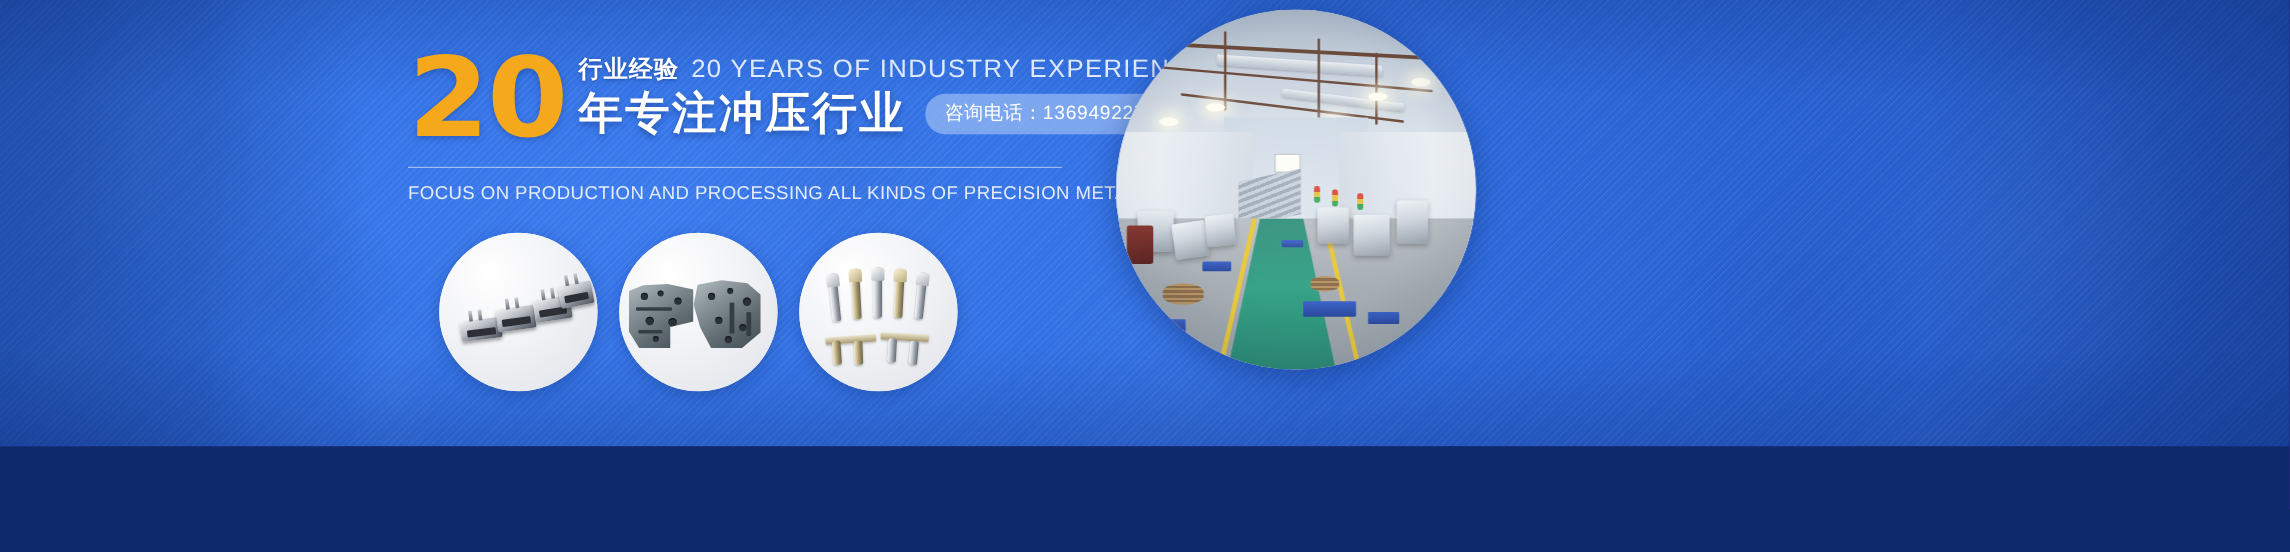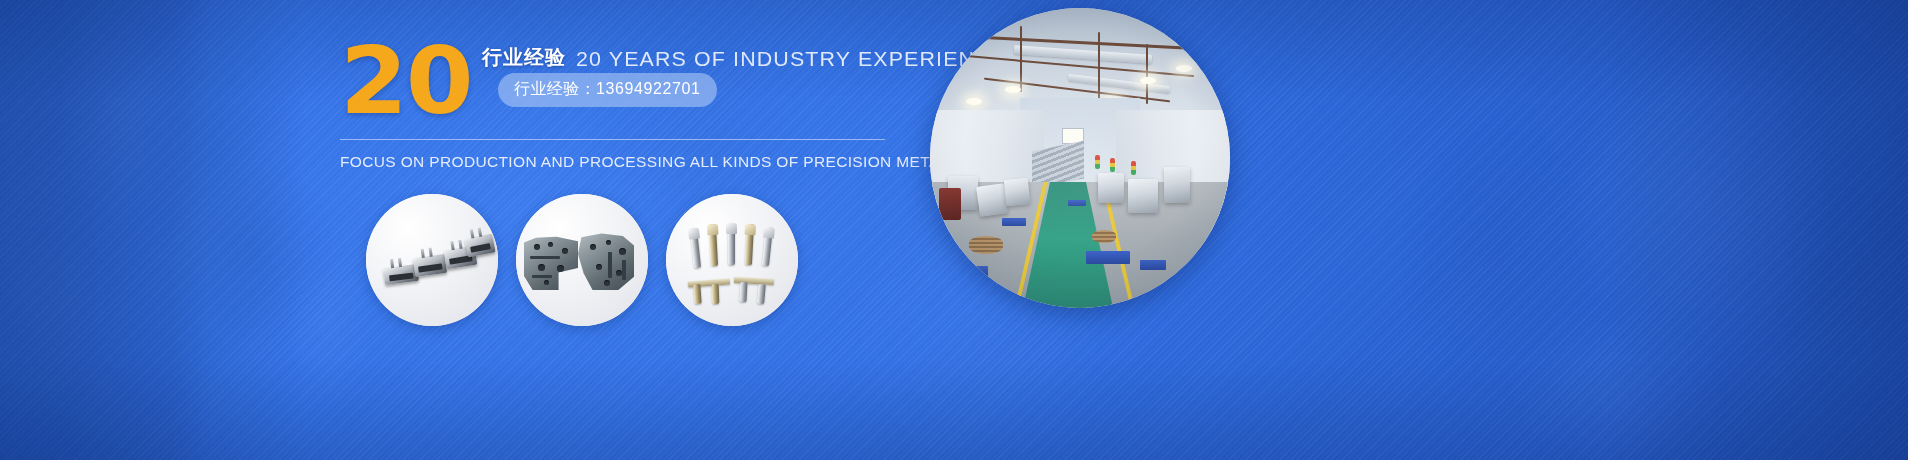--- a/index.html
+++ b/index.html
@@ -6,21 +6,21 @@
   * { margin:0; padding:0; box-sizing:border-box; }
   html,body { background:#0d2b6b; }
   body {
     font-family:"Liberation Sans", sans-serif;
     -webkit-font-smoothing:antialiased;
   }
 
   .banner {
     position:relative;
     width:1908px;
-    height:460px;
+    height:372px;
     overflow:hidden;
     background:#4c1d95;
   }
 
   
   .bg-base {
     position:absolute; inset:0;
     background:
       radial-gradient(ellipse 70% 120% at 28% 45%, #3d7df0 0%, #3372e6 38%, #2a63d4 70%, #2459c6 100%);
   }
@@ -88,21 +88,21 @@
     transform:scaleX(1.06);
     transform-origin:left top;
     margin-top:2px;
     text-shadow:0 2px 5px rgba(6,30,90,.30);
   }
 
   .headline-text { margin-left:18px; padding-top:6px; }
 
   .line-cn-small {
     display:flex;
-    align-items:flex-end;
+    align-items:center;
     white-space:nowrap;
   }
   .cn-small {
     font-family:"DejaVu Sans", sans-serif;
     font-size:20px;
     font-weight:700;
     color:#ffffff;
     letter-spacing:1px;
     text-shadow:0 1px 3px rgba(6,30,90,.45);
   }
@@ -383,23 +383,24 @@
       <div class="big-number">20</div>
 
       <div class="headline-text">
 
         <div class="line-cn-small">
           <span class="cn-small">行业经验</span>
           <span class="en-small">20 YEARS OF INDUSTRY EXPERIENCE</span>
         </div>
 
         <div class="line-cn-big">
+          <span class="cn-big">年专注冲压行业</span>
 
           <span class="phone-badge">
-            <span>行业经验：</span><span class="num">13694922701</span>
+            <span>咨询电话：</span><span class="num">13694922701</span>
           </span>
         </div>
 
       </div>
     </div>
 
     <div class="divider"></div>
 
     <div class="desc">
       <div>FOCUS ON PRODUCTION AND PROCESSING ALL KINDS OF PRECISION METAL STAMPING MOLDS</div>

